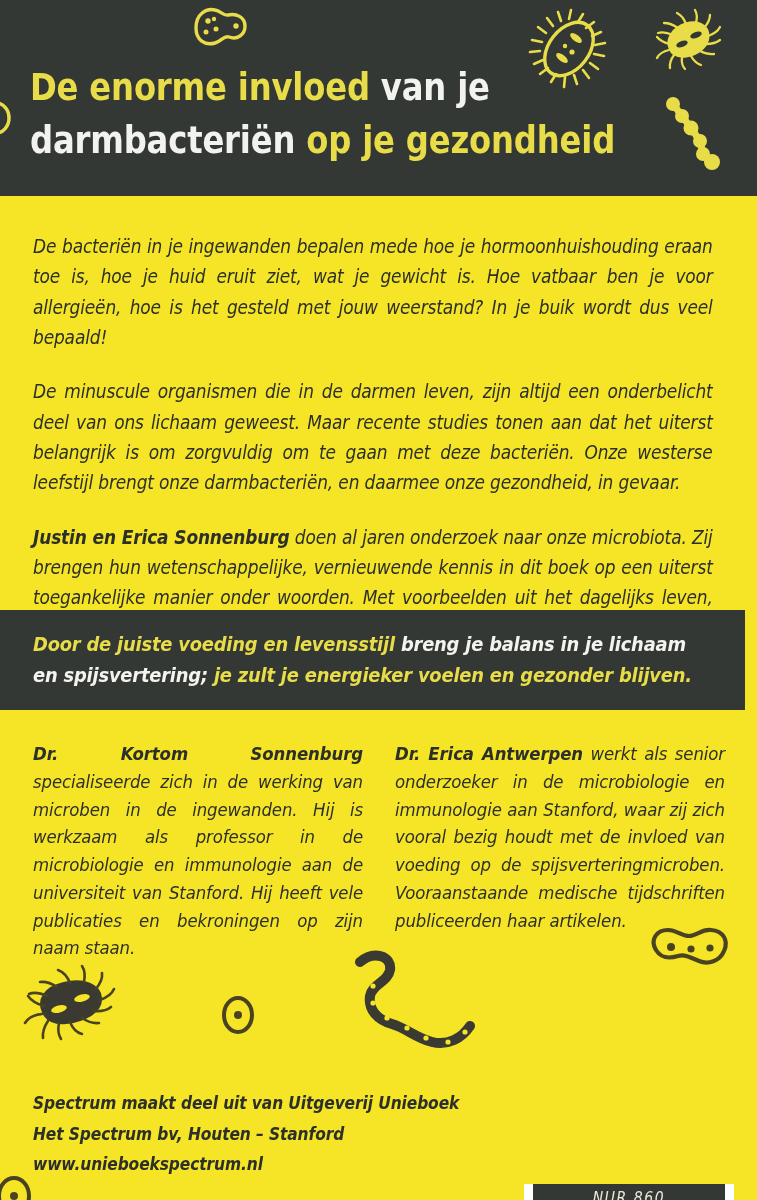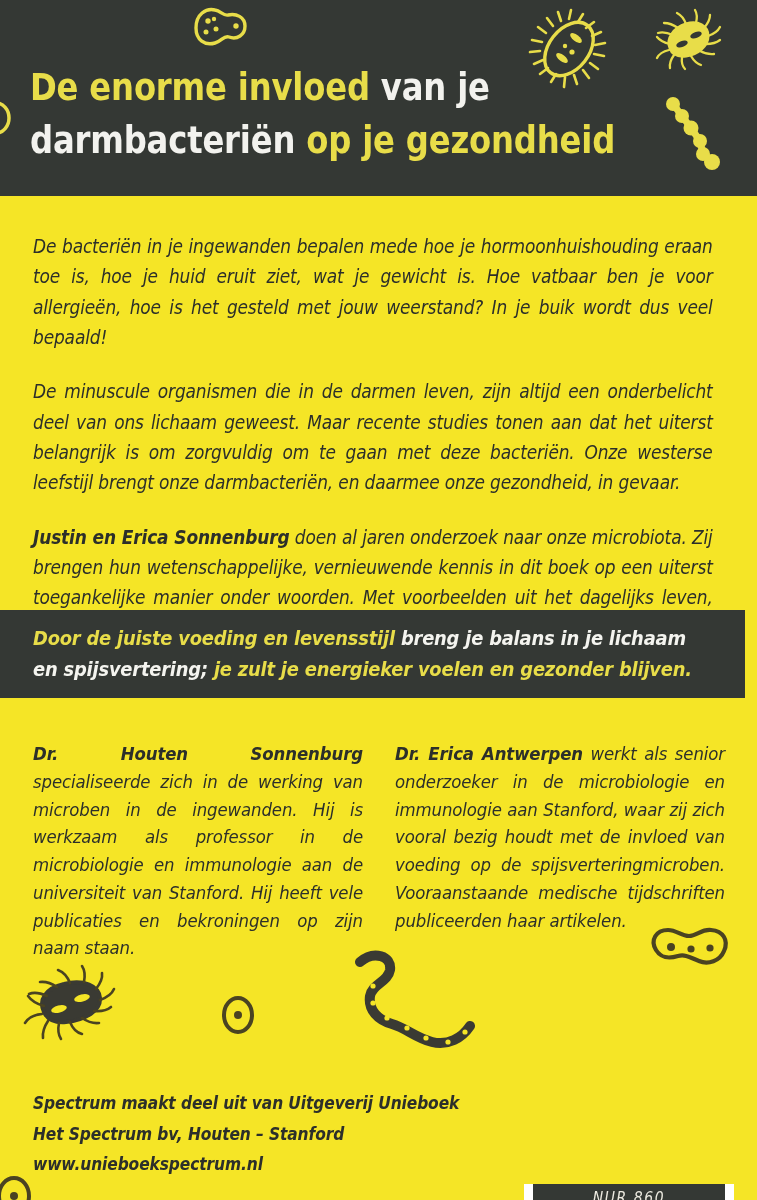--- a/index.html
+++ b/index.html
@@ -74,21 +74,21 @@
   }
   .para:last-child { margin-bottom: 0; }
   .para b { font-weight: 700; }
 
   
   .callout {
     position: absolute;
     left: 0;
     top: 414px;
     width: 745px;
-    height: 88px;
+    height: 100px;
     background: #343834;
     display: flex;
     align-items: center;
   }
   .callout-inner {
     padding-left: 33px;
     padding-right: 20px;
     width: 100%;
     box-sizing: border-box;
   }
@@ -280,21 +280,21 @@
           <span class="cl-yellow">Door de juiste voeding en levensstijl</span><span class="cl-white"> breng je balans in je lichaam</span>
         </div>
         <div class="callout-line">
           <span class="cl-white">en spijsvertering;</span><span class="cl-yellow"> je zult je energieker voelen en gezonder blijven.</span>
         </div>
       </div>
     </div>
 
     <div class="bios">
       <div class="bio-col">
-        <b>Dr. Houten Sonnenburg</b><span> specialiseerde zich in de werking van microben in de ingewanden. Hij is werkzaam als professor in de microbiologie en immunologie aan de universiteit van Stanford. Hij heeft vele publicaties en bekroningen op zijn naam staan.</span>
+        <b>Dr. Kortom Sonnenburg</b><span> specialiseerde zich in de werking van microben in de ingewanden. Hij is werkzaam als professor in de microbiologie en immunologie aan de universiteit van Stanford. Hij heeft vele publicaties en bekroningen op zijn naam staan.</span>
       </div>
       <div class="bio-col">
         <b>Dr. Erica Antwerpen</b><span> werkt als senior onderzoeker in de microbiologie en immunologie aan Stanford, waar zij zich vooral bezig houdt met de invloed van voeding op de spijsverteringmicroben. Vooraanstaande medische tijdschriften publiceerden haar artikelen.</span>
       </div>
     </div>
 
     <svg class="deco" style="left:644px; top:722px;" width="90" height="60" viewBox="0 0 90 60">
       <path d="M12 32 C6 22 12 12 24 12 C33 12 37 18 45 18 C53 18 57 11 67 12 C79 13 85 22 80 33 C76 43 64 47 55 43 C47 40 42 36 34 38 C24 41 17 40 12 32 Z" fill="none" stroke="#4a4322" stroke-width="4.2" stroke-linejoin="round"></path>
       <circle cx="27" cy="29" r="4" fill="#4a4322"></circle>
       <circle cx="47" cy="31" r="3.6" fill="#4a4322"></circle>

